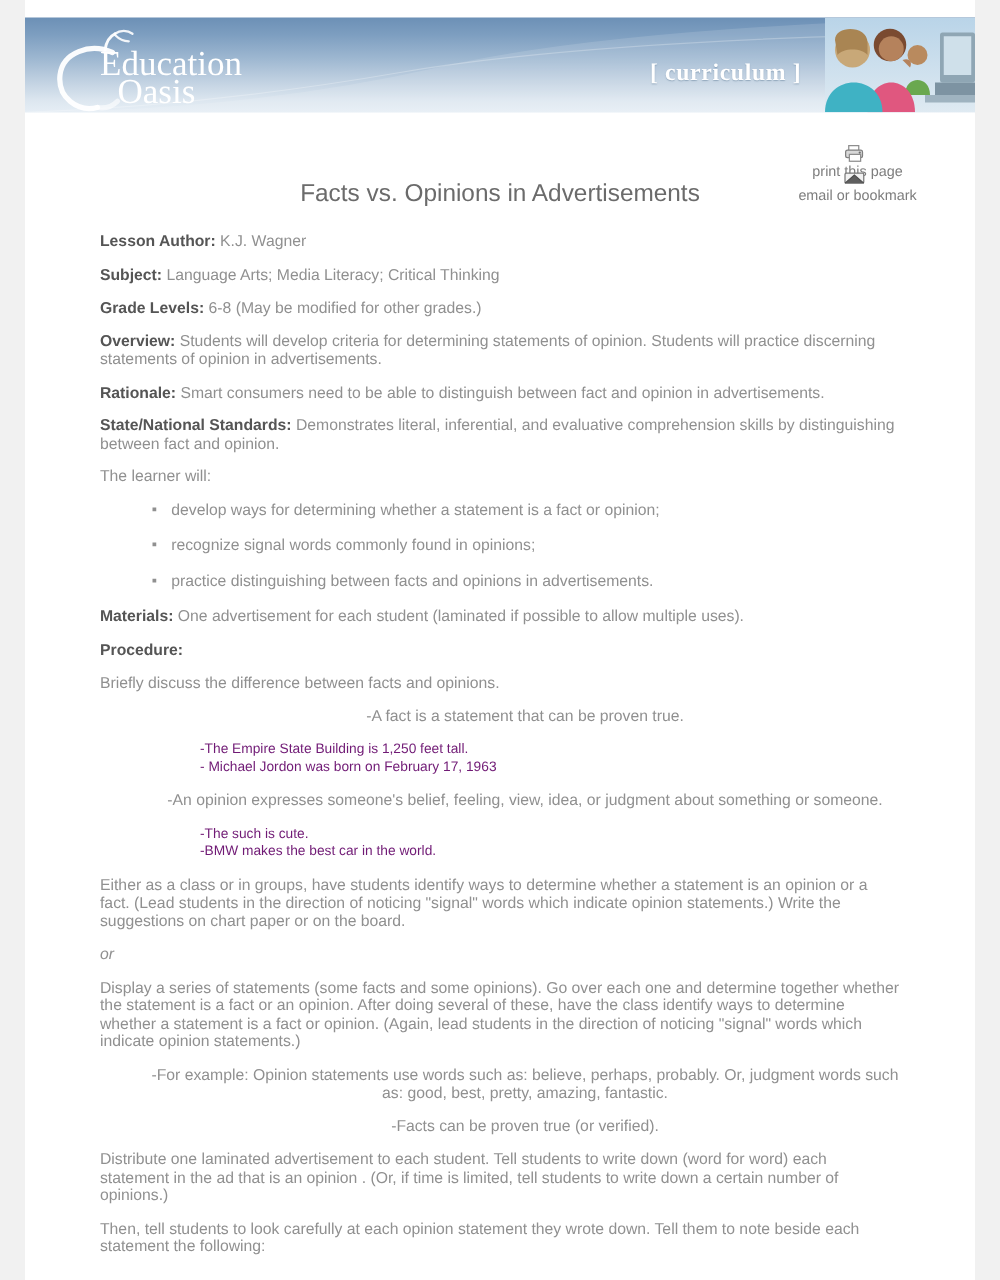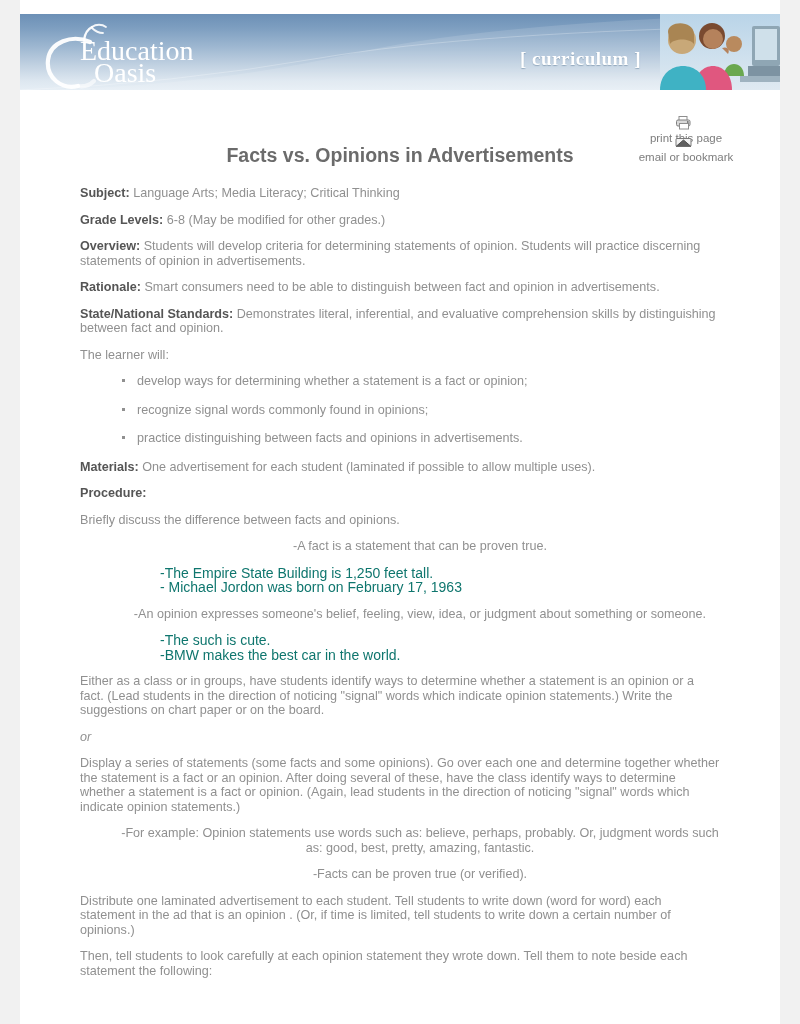--- a/index.html
+++ b/index.html
@@ -122,21 +122,21 @@
     position: absolute;
     left: 60px;
     top: 142px;
     width: 640px;
   }
 
   .doc-title {
     text-align: center;
     font-size: 19.5px;
     color: #6b6b6b;
-    font-weight: bold;
+    font-weight: normal;
     margin: 0 0 18px 0;
     line-height: 26px;
   }
 
   .field {
     font-size: 12.6px;
     color: #909090;
     line-height: 14.5px;
     margin: 0 0 12px 0;
   }
@@ -186,22 +186,22 @@
 
   .indent1 {
     font-size: 12.6px;
     color: #909090;
     line-height: 14.5px;
     margin: 0 0 12px 0;
     padding-left: 40px;
     text-align: center;
   }
   .indent2 {
-    font-size: 14px;
-    color: #0f766e;
+    font-size: 11px;
+    color: #701a75;
     line-height: 14.5px;
     margin: 0 0 12px 0;
     padding-left: 80px;
   }
   .tight { margin-bottom: 0; }
 </style>
 </head>
 <body>
 
 <div class="page">
@@ -283,20 +283,24 @@
           </svg>
         </span>
         <span class="util-label">email or bookmark</span>
       </div>
     </div>
 
     <div class="doc">
 
       <h1 class="doc-title">Facts vs. Opinions in Advertisements</h1>
 
+      <p class="field">
+        <b>Lesson Author:</b>
+        <span>K.J. Wagner</span>
+      </p>
 
       <p class="field">
         <b>Subject:</b>
         <span>Language Arts; Media Literacy; Critical Thinking</span>
       </p>
 
       <p class="field">
         <b>Grade Levels:</b>
         <span>6-8 (May be modified for other grades.)</span>
       </p>

